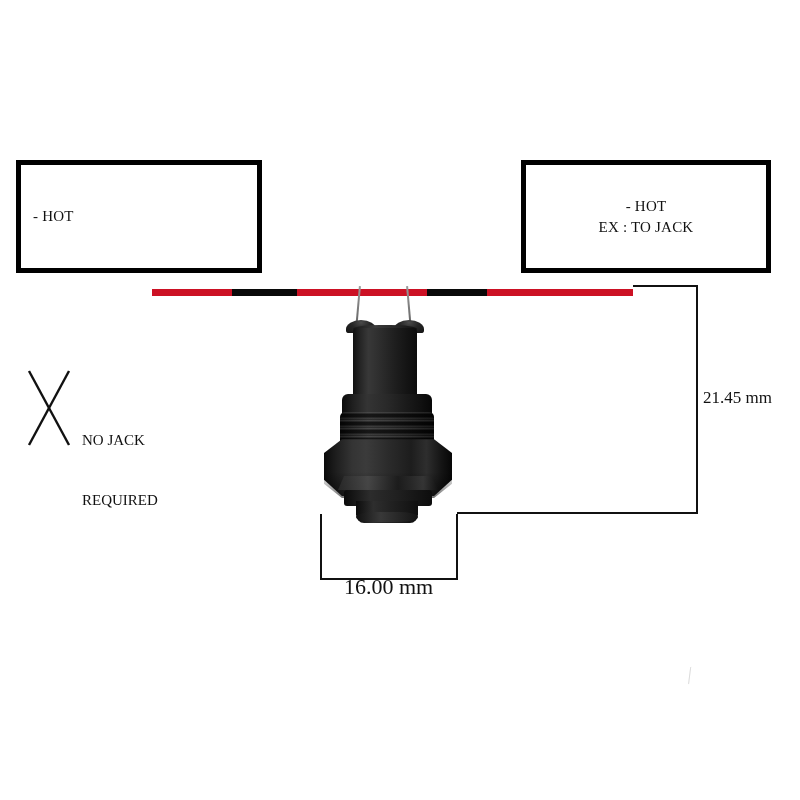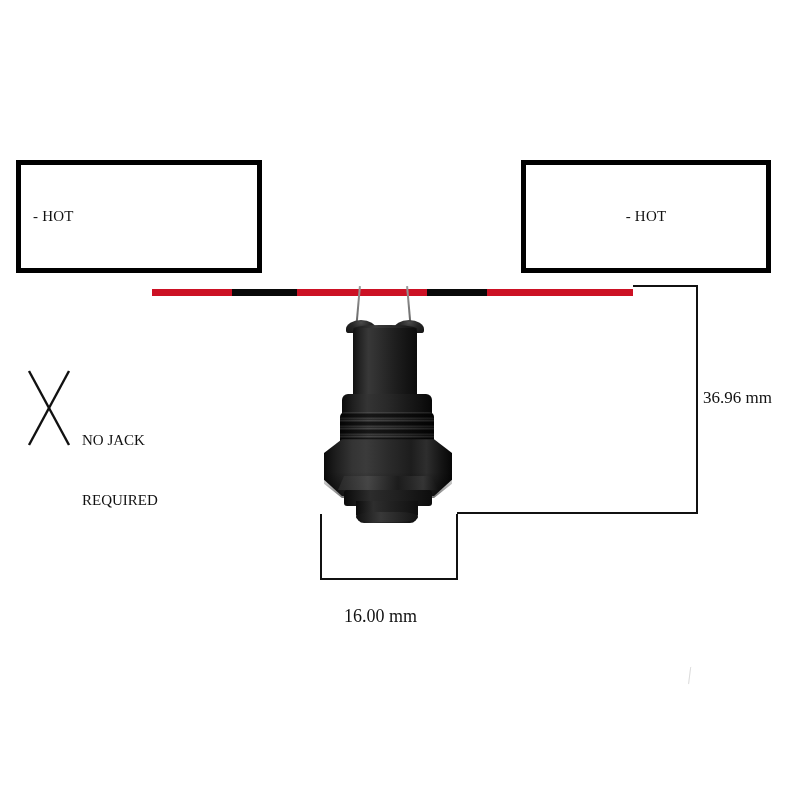--- a/index.html
+++ b/index.html
@@ -111,22 +111,22 @@
     font-size: 17px;
     color: #111111;
     white-space: nowrap;
   }
   #dim-label-height {
     left: 703px;
     top: 388px;
   }
   #dim-label-width {
     left: 344px;
-    top: 606px;
-    font-size: 18px;
+    top: 574px;
+    font-size: 22px;
   }
 
   
   #switch {
     position: absolute;
     left: 320px;
     top: 286px;
     width: 140px;
     height: 232px;
   }
@@ -273,20 +273,21 @@
 
   <div class="callout" id="callout-left">
     <div class="callout-inner">
       <div class="callout-line">- HOT</div>
     </div>
   </div>
 
   <div class="callout" id="callout-right">
     <div class="callout-inner">
       <div class="callout-line">- HOT</div>
+      <div class="callout-line">EX : TO JACK</div>
     </div>
   </div>
 
   <div id="wire-group">
     <div class="wire-seg wire-red" style="left:0px;   width:80px;"></div>
     <div class="wire-seg wire-black" style="left:80px;  width:65px;"></div>
     <div class="wire-seg wire-red" style="left:145px; width:130px;"></div>
     <div class="wire-seg wire-black" style="left:275px; width:60px;"></div>
     <div class="wire-seg wire-red" style="left:335px; width:146px;"></div>
   </div>
@@ -317,21 +318,21 @@
     <div class="sw-part" id="hexnut-shade"></div>
     <div class="sw-part" id="hex-bevel"></div>
     <div class="sw-part" id="collar"></div>
     <div class="sw-part" id="base-cyl"></div>
     <div class="sw-part" id="base-ring"></div>
   </div>
 
   <div class="dim-line-h" style="left:633px; top:285px; width:65px;"></div>
   <div class="dim-line-v" style="left:696px; top:285px; height:229px;"></div>
   <div class="dim-line-h" style="left:457px; top:512px; width:240px;"></div>
-  <div class="dim-label" id="dim-label-height">36.96 mm</div>
+  <div class="dim-label" id="dim-label-height">21.45 mm</div>
 
   <div class="dim-line-v" style="left:320px; top:514px; height:66px;"></div>
   <div class="dim-line-v" style="left:456px; top:514px; height:66px;"></div>
   <div class="dim-line-h" style="left:320px; top:578px; width:138px;"></div>
   <div class="dim-label" id="dim-label-width">16.00 mm</div>
 
   <div id="watermark">╱</div>
 
 </div>
 

